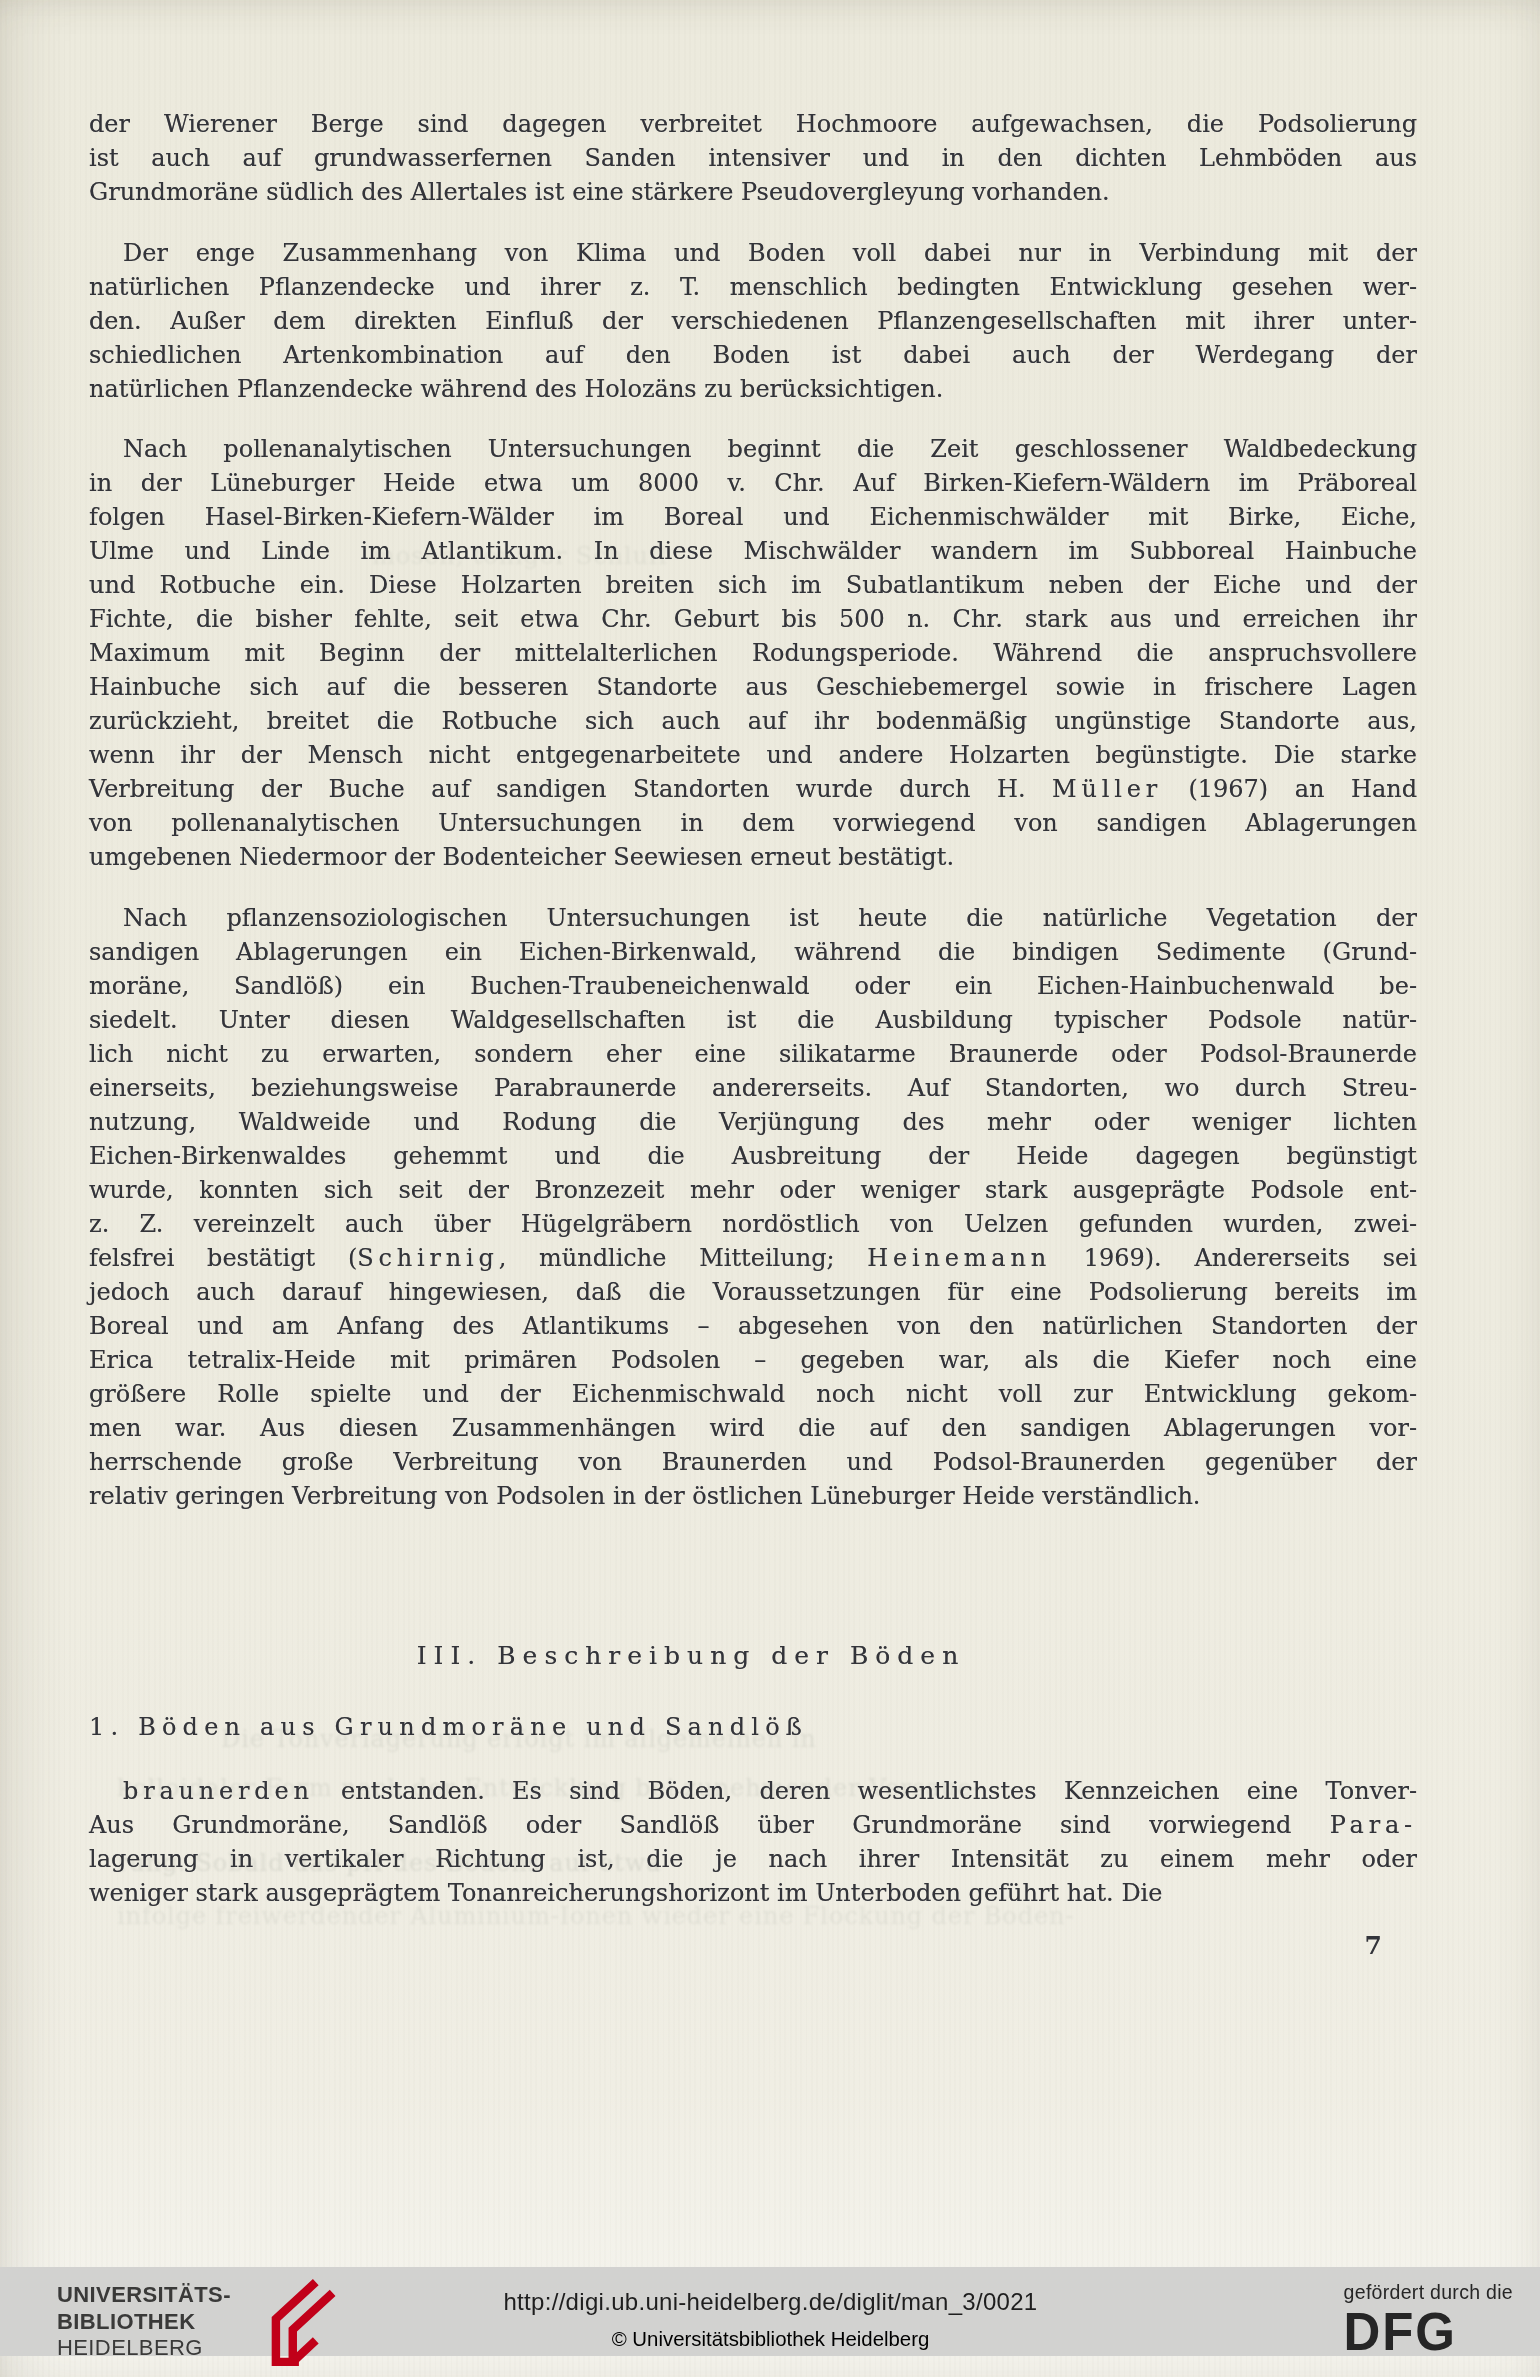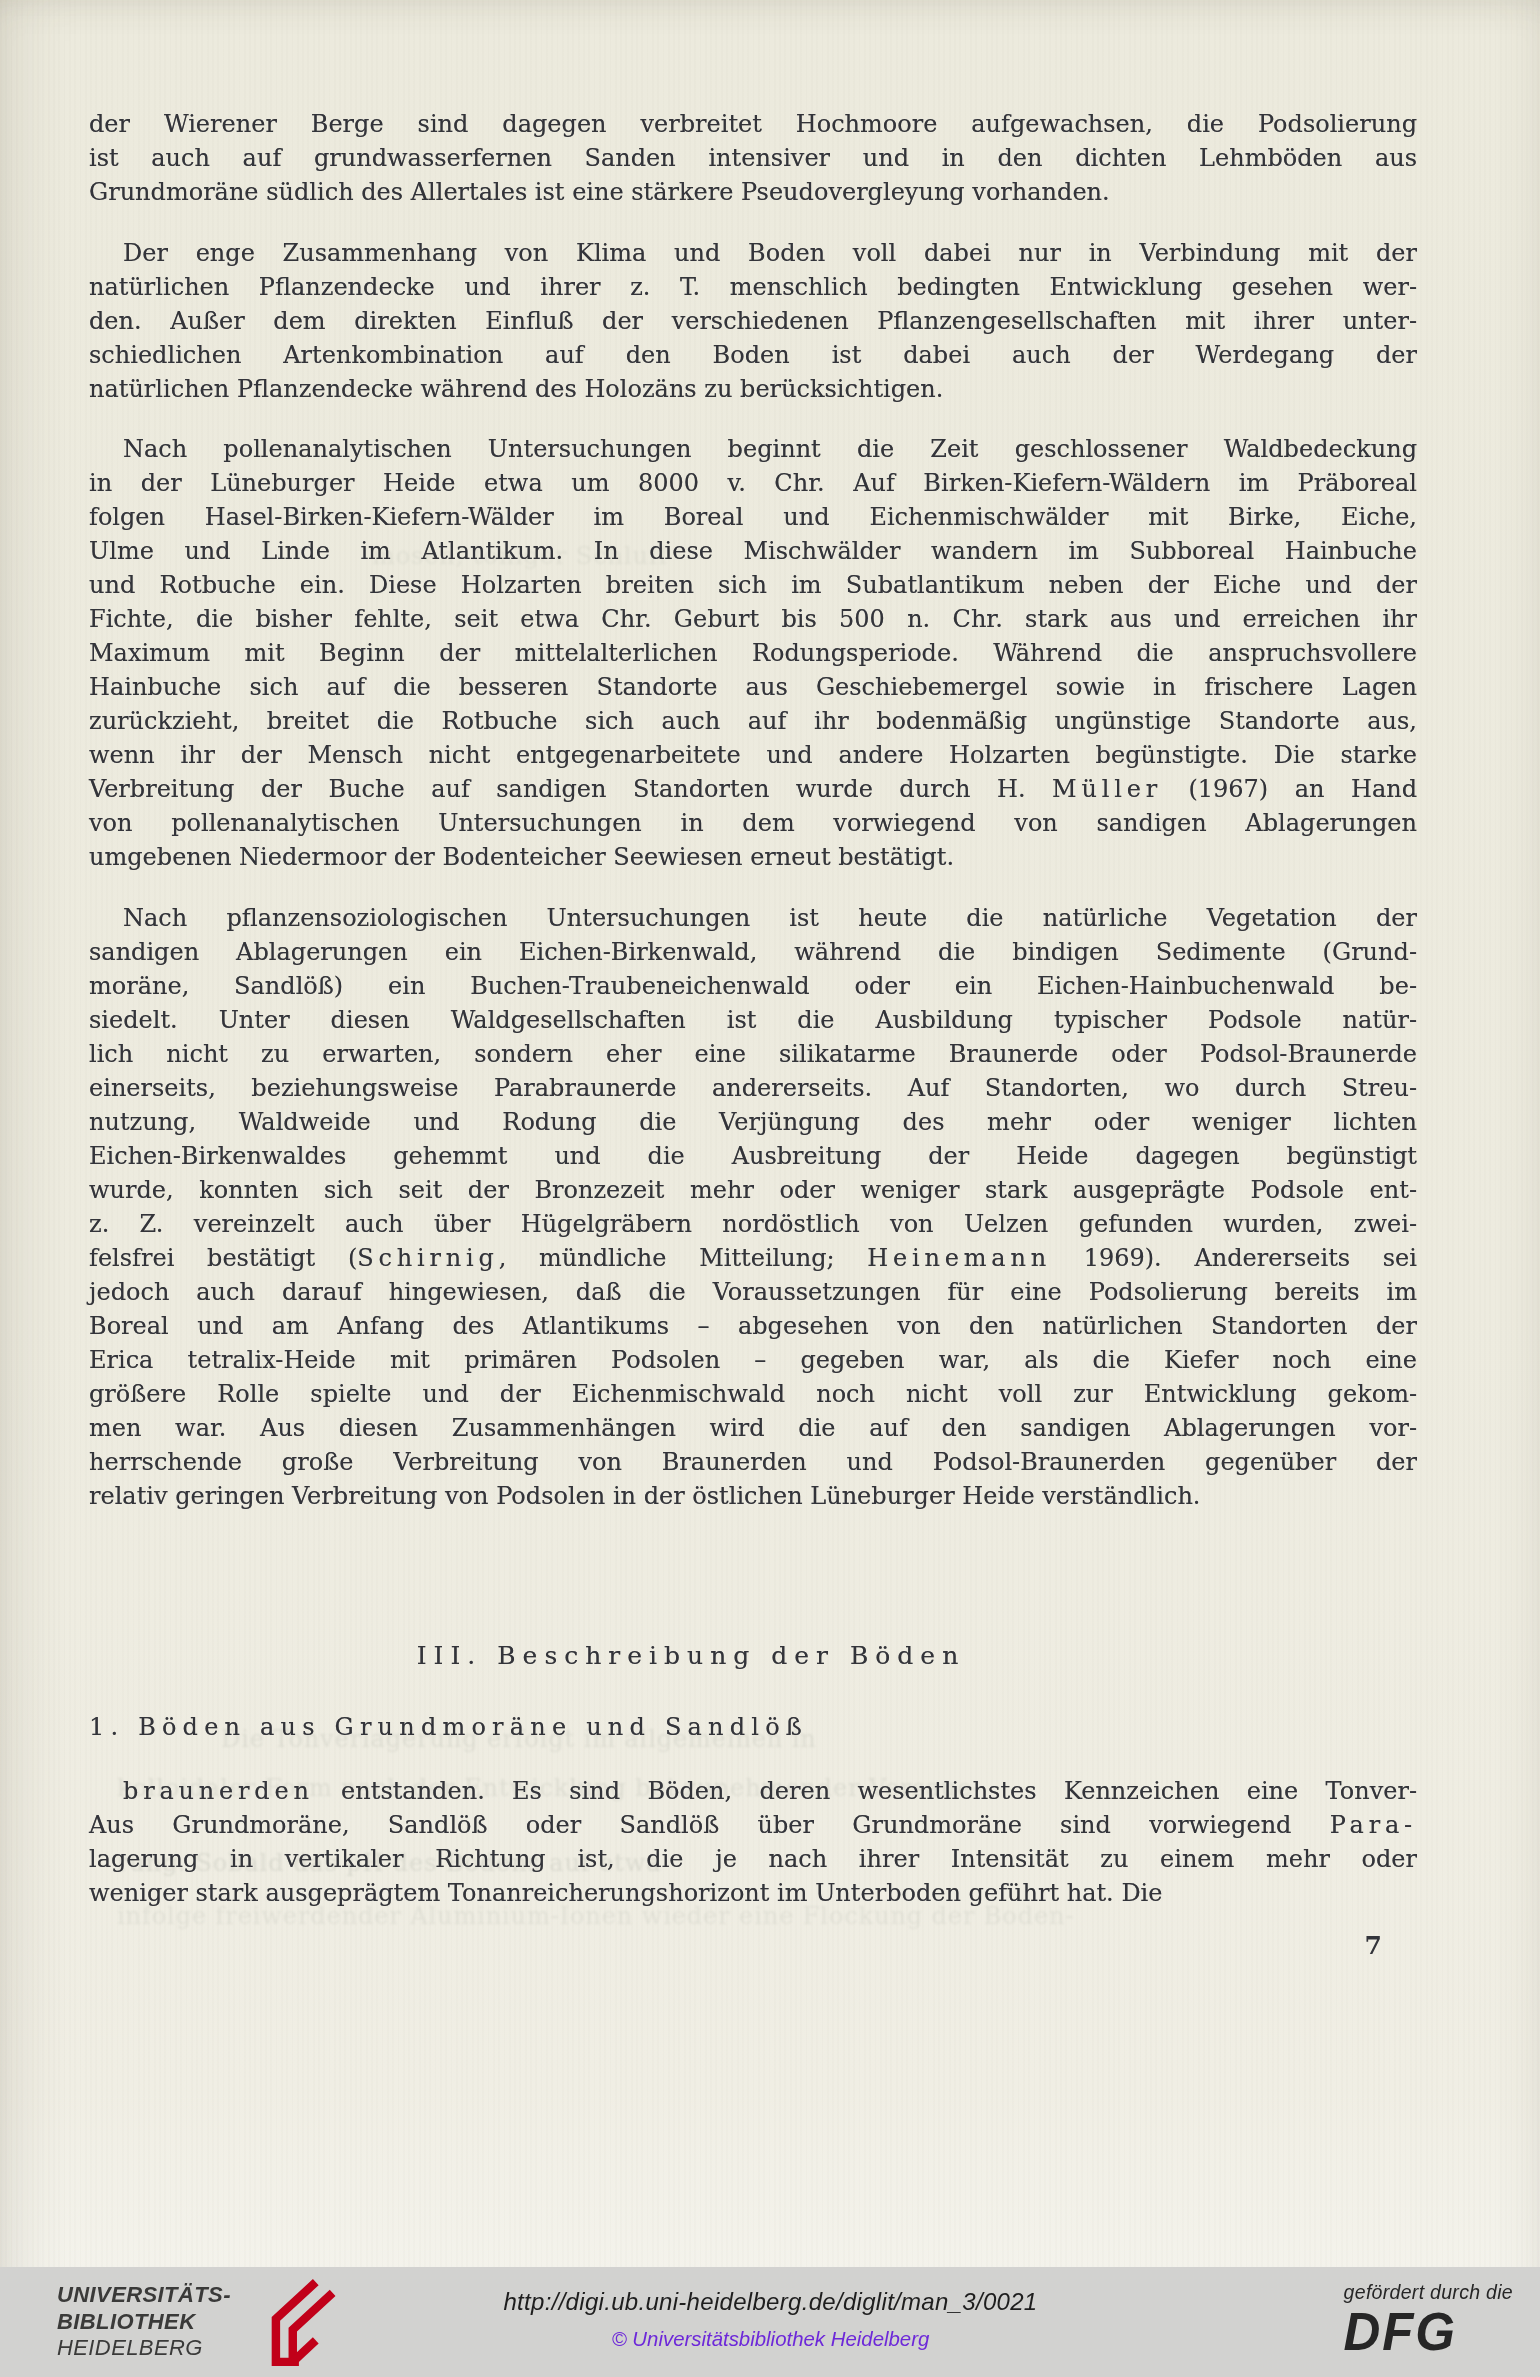--- a/index.html
+++ b/index.html
@@ -46,30 +46,30 @@
     font-size:24px;line-height:34px;letter-spacing:6.2px;text-align:left;
     color:#33343a;text-shadow:0 0 0.6px rgba(51,52,58,0.55);
   }
   .page-number{
     margin-top:19.5px;font-size:25px;line-height:34px;font-weight:bold;
     text-align:right;padding-right:35px;color:#33343a;
   }
 
   
   .footer{
-    position:absolute;left:0;top:2267px;width:1541px;height:111px;
-    background:#d2d2d0;font-family:"Liberation Sans",sans-serif;font-style:italic;
+    position:absolute;left:0;top:2267px;width:1541px;height:89px;
+    background:#d2d2d0;font-family:"Liberation Sans",sans-serif;
   }
   .lib{position:absolute;left:57px;top:8.9px;display:flex;align-items:center;gap:8.9px;}
   .lib-text{color:#3a3a39;font-size:22px;line-height:26.6px;letter-spacing:0.4px;}
   .lib-text .b{font-weight:bold;}
   .lib-icon{width:104px;height:92px;}
   .footer-center{position:absolute;left:328px;right:328px;top:21px;text-align:center;}
   .footer-url{font-size:24px;color:#1e1e1e;letter-spacing:0.3px;}
-  .footer-copy{font-size:20.4px;color:#6d28d9;margin-top:12.4px;}
+  .footer-copy{font-size:20.4px;color:#000000;margin-top:12.4px;}
   .dfg{position:absolute;right:28px;top:14px;color:#262626;}
   .dfg-note{font-size:19.5px;letter-spacing:0.3px;}
   .dfg-logo{font-size:51px;font-weight:bold;letter-spacing:1.8px;line-height:50px;margin-top:1.8px;
     transform:scaleY(1.05);transform-origin:right top;}
 </style>
 </head>
 <body>
 
 <div class="scan">
 

